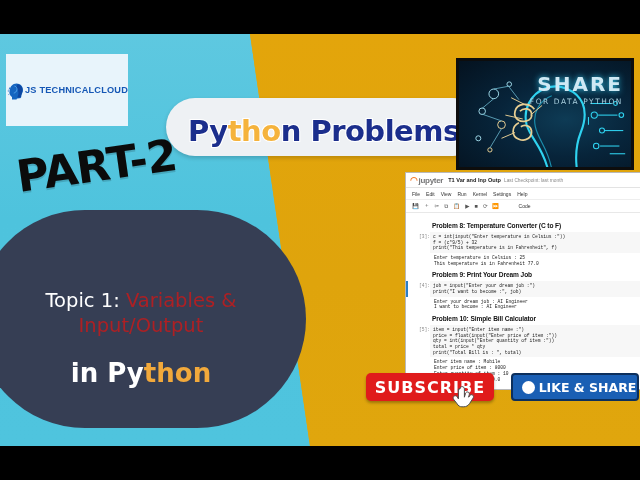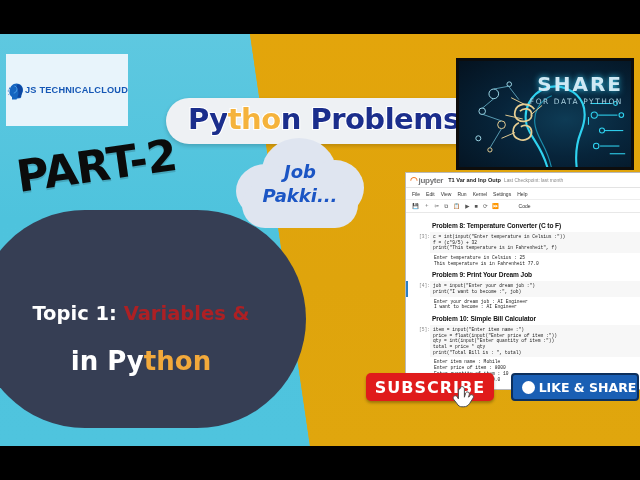--- a/index.html
+++ b/index.html
@@ -58,21 +58,21 @@
     font-family: "DejaVu Sans", sans-serif;
     letter-spacing: -1px;
     text-shadow: 0 2px 0 rgba(0,0,0,.15);
   }
 
   
   #title-pill {
     position: absolute; left: 166px; top: 64px;
     background: #eef1f4;
     border-radius: 32px;
-    padding: 4px 22px 8px 22px;
+    padding: 16px 22px 8px 22px;
     box-shadow: 0 2px 4px rgba(0,0,0,.18);
   }
   #title-pill .t {
     font-size: 29px; font-weight: 900;
     font-family: "DejaVu Sans", sans-serif;
     letter-spacing: -0.5px;
     white-space: nowrap;
     -webkit-text-stroke: 2.2px #ffffff;
     paint-order: stroke fill;
   }
@@ -101,21 +101,21 @@
   #topic-card {
     position: absolute; left: -24px; top: 176px;
     width: 330px; height: 218px;
     background: #363e54;
     border-radius: 110px;
     display: flex; flex-direction: column;
     align-items: center; justify-content: center;
     box-sizing: border-box; padding: 0 24px;
   }
   #topic-line1 {
-    font-size: 19.5px; font-weight: bold; line-height: 25px;
+    font-size: 19.5px; font-weight: normal; line-height: 25px;
     text-align: center; color: #ffffff;
     font-family: "DejaVu Sans", sans-serif;
     margin-top: 38px;
   }
   .c-red { color: #ad2024; }
   #topic-line2 {
     font-size: 26px; font-weight: 900; margin-top: 20px;
     text-align: center; color: #ffffff;
     font-family: "DejaVu Sans", sans-serif;
   }
@@ -262,33 +262,23 @@
       </svg>
       <div id="logo-text"><span class="js">JS </span><span>TECHNICALCLOUD</span></div>
     </div>
 
     <div id="part2">PART-2</div>
 
     <div id="title-pill">
       <span class="t"><span class="c-blue">Py</span><span class="c-gold">tho</span><span class="c-blue">n</span><span class="c-blue"> Problems</span></span>
     </div>
 
-    <div id="cloud">
-      <div class="puff p1"></div>
-      <div class="puff p2"></div>
-      <div class="puff p3"></div>
-      <div class="body"></div>
-      <div id="cloud-text">
-        <div>Job</div>
-        <div>Pakki...</div>
-      </div>
-    </div>
 
     <div id="topic-card">
-      <div id="topic-line1"><span>Topic 1: </span><span class="c-red">Variables &amp;</span><br></div>
+      <div id="topic-line1"><span>Topic 1: </span><span class="c-red">Variables &amp;</span><br><span class="c-red">Input/Output</span></div>
       <div id="topic-line2"><span>in Py</span><span class="thon">thon</span></div>
     </div>
 
     <div id="ds-banner">
       <div class="glow"></div>
       <svg id="ds-svg" viewBox="0 0 178 112">
         <path d="M92 112 C86 88 74 80 70 66 C66 50 74 34 90 28 C104 23 122 30 128 44 C132 54 130 64 126 74 C122 84 120 96 122 112 Z" fill="none" stroke="#2fd3f0" stroke-width="2.2"></path>
         <path d="M96 112 C92 90 82 82 79 68 C76 54 83 41 96 36" fill="none" stroke="#1b8fae" stroke-width="1.2"></path>
         <path d="M78 50 c-6 -8 -18 -6 -20 2 -2 8 6 12 12 10 4 -1 6 -4 5 -8 -1 -5 -8 -6 -12 -2" fill="none" stroke="#e8cf93" stroke-width="1.8"></path>
         <path d="M62 64 c-8 4 -8 14 0 17 7 3 14 -2 13 -9 -1 -5 -7 -7 -11 -4" fill="none" stroke="#e8cf93" stroke-width="1.8"></path>

